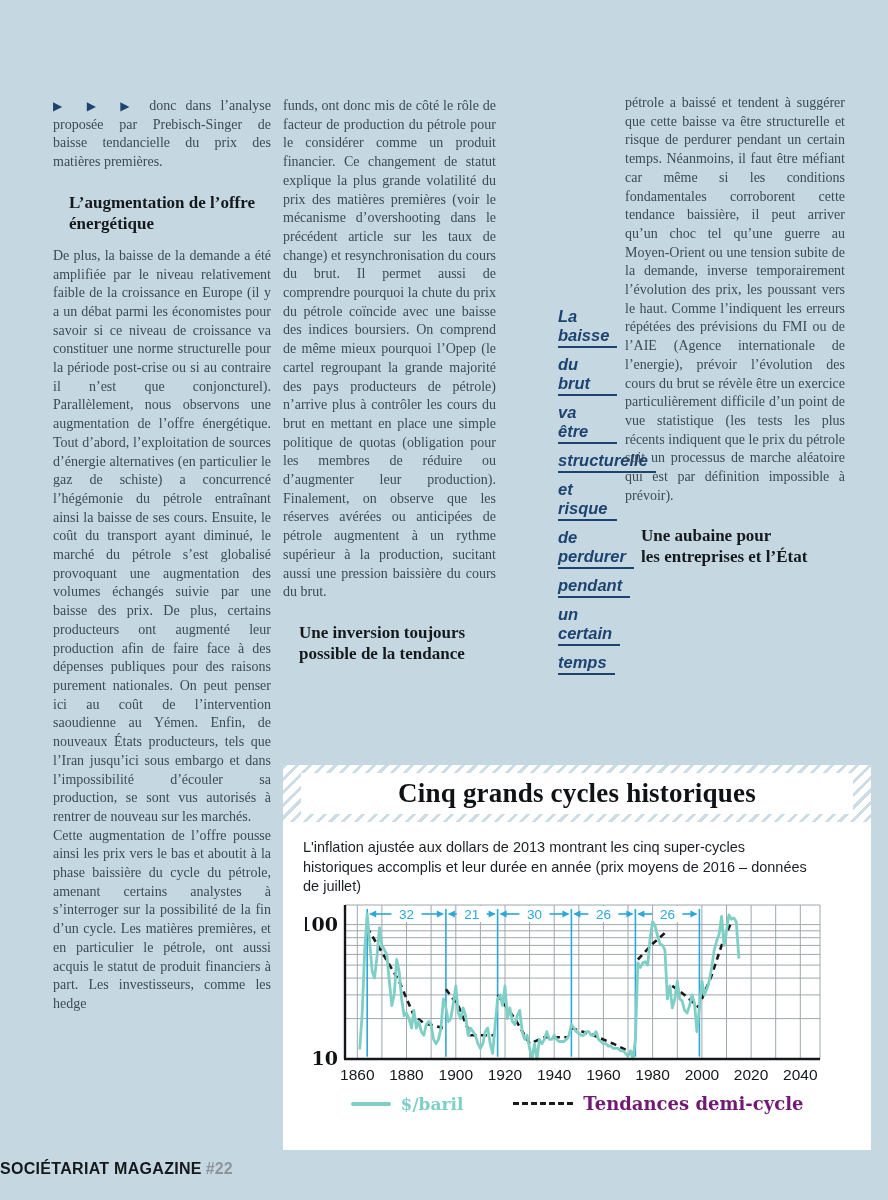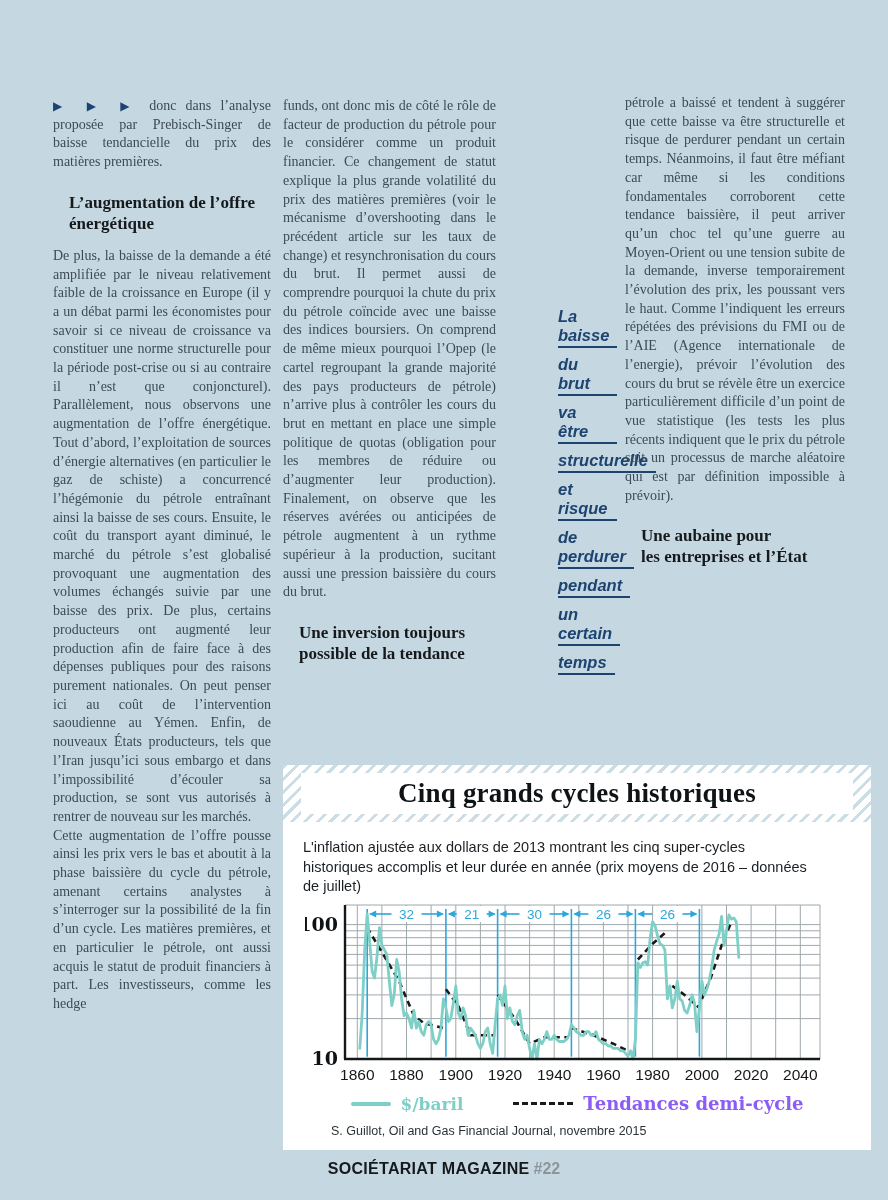--- a/index.html
+++ b/index.html
@@ -55,28 +55,28 @@
   }
   #chart-svg-wrap{margin:4px 0 0 22px;}
   #chart-legend{
     display:flex;align-items:flex-end;justify-content:center;gap:50px;
     margin-top:2px;font-family:"DejaVu Serif", serif;font-weight:bold;
   }
   .leg-item{display:flex;align-items:center;gap:10px;}
   .leg-line-solid{display:inline-block;width:40px;height:4px;background:#7ecfc6;border-radius:2px;}
   .leg-line-dashed{display:inline-block;width:60px;height:0;border-top:3.5px dashed #1a1a1a;}
   .leg-label-series{color:#7ecfc6;font-size:17px;}
-  .leg-label-trend{color:#8b5cf6;font-size:18px;}
+  .leg-label-trend{color:#701a75;font-size:18px;}
   #chart-source{
     margin:10px 0 0 48px;font-family:"Liberation Sans", sans-serif;
     font-size:12.5px;color:#2c3338;
   }
   
   #footer{
-    position:absolute;left:0;right:0;top:1160px;text-align:center;
+    position:absolute;left:0;right:0;top:1160px;
     font-family:"Liberation Sans", sans-serif;font-weight:bold;font-size:16px;
   }
   #footer .mag{color:#16191c;letter-spacing:0.3px;}
   #footer .issue{color:#8d959b;margin-left:4px;}
 </style>
 </head>
 <body>
 
 <div class="col" id="col1">
   <p><span class="tri">▶ ▶ ▶</span><span>donc dans l’analyse proposée par Prebisch-Singer de baisse tendancielle du prix des matières premières.</span></p>
@@ -212,18 +212,17 @@
   <div id="chart-legend">
     <span class="leg-item">
       <span class="leg-line-solid"></span>
       <span class="leg-label-series">$/baril</span>
     </span>
     <span class="leg-item">
       <span class="leg-line-dashed"></span>
       <span class="leg-label-trend">Tendances demi-cycle</span>
     </span>
   </div>
-  <div id="chart-source"><span>S. Guillot, </span><span class="it">Oil and Gas Financial Journal</span><span>, novembre 2015</span></div>
 </div>
 
 <div id="footer">
   <span class="mag">SOCIÉTARIAT MAGAZINE</span><span class="issue">#22</span>
 </div>
 
 </body></html>

